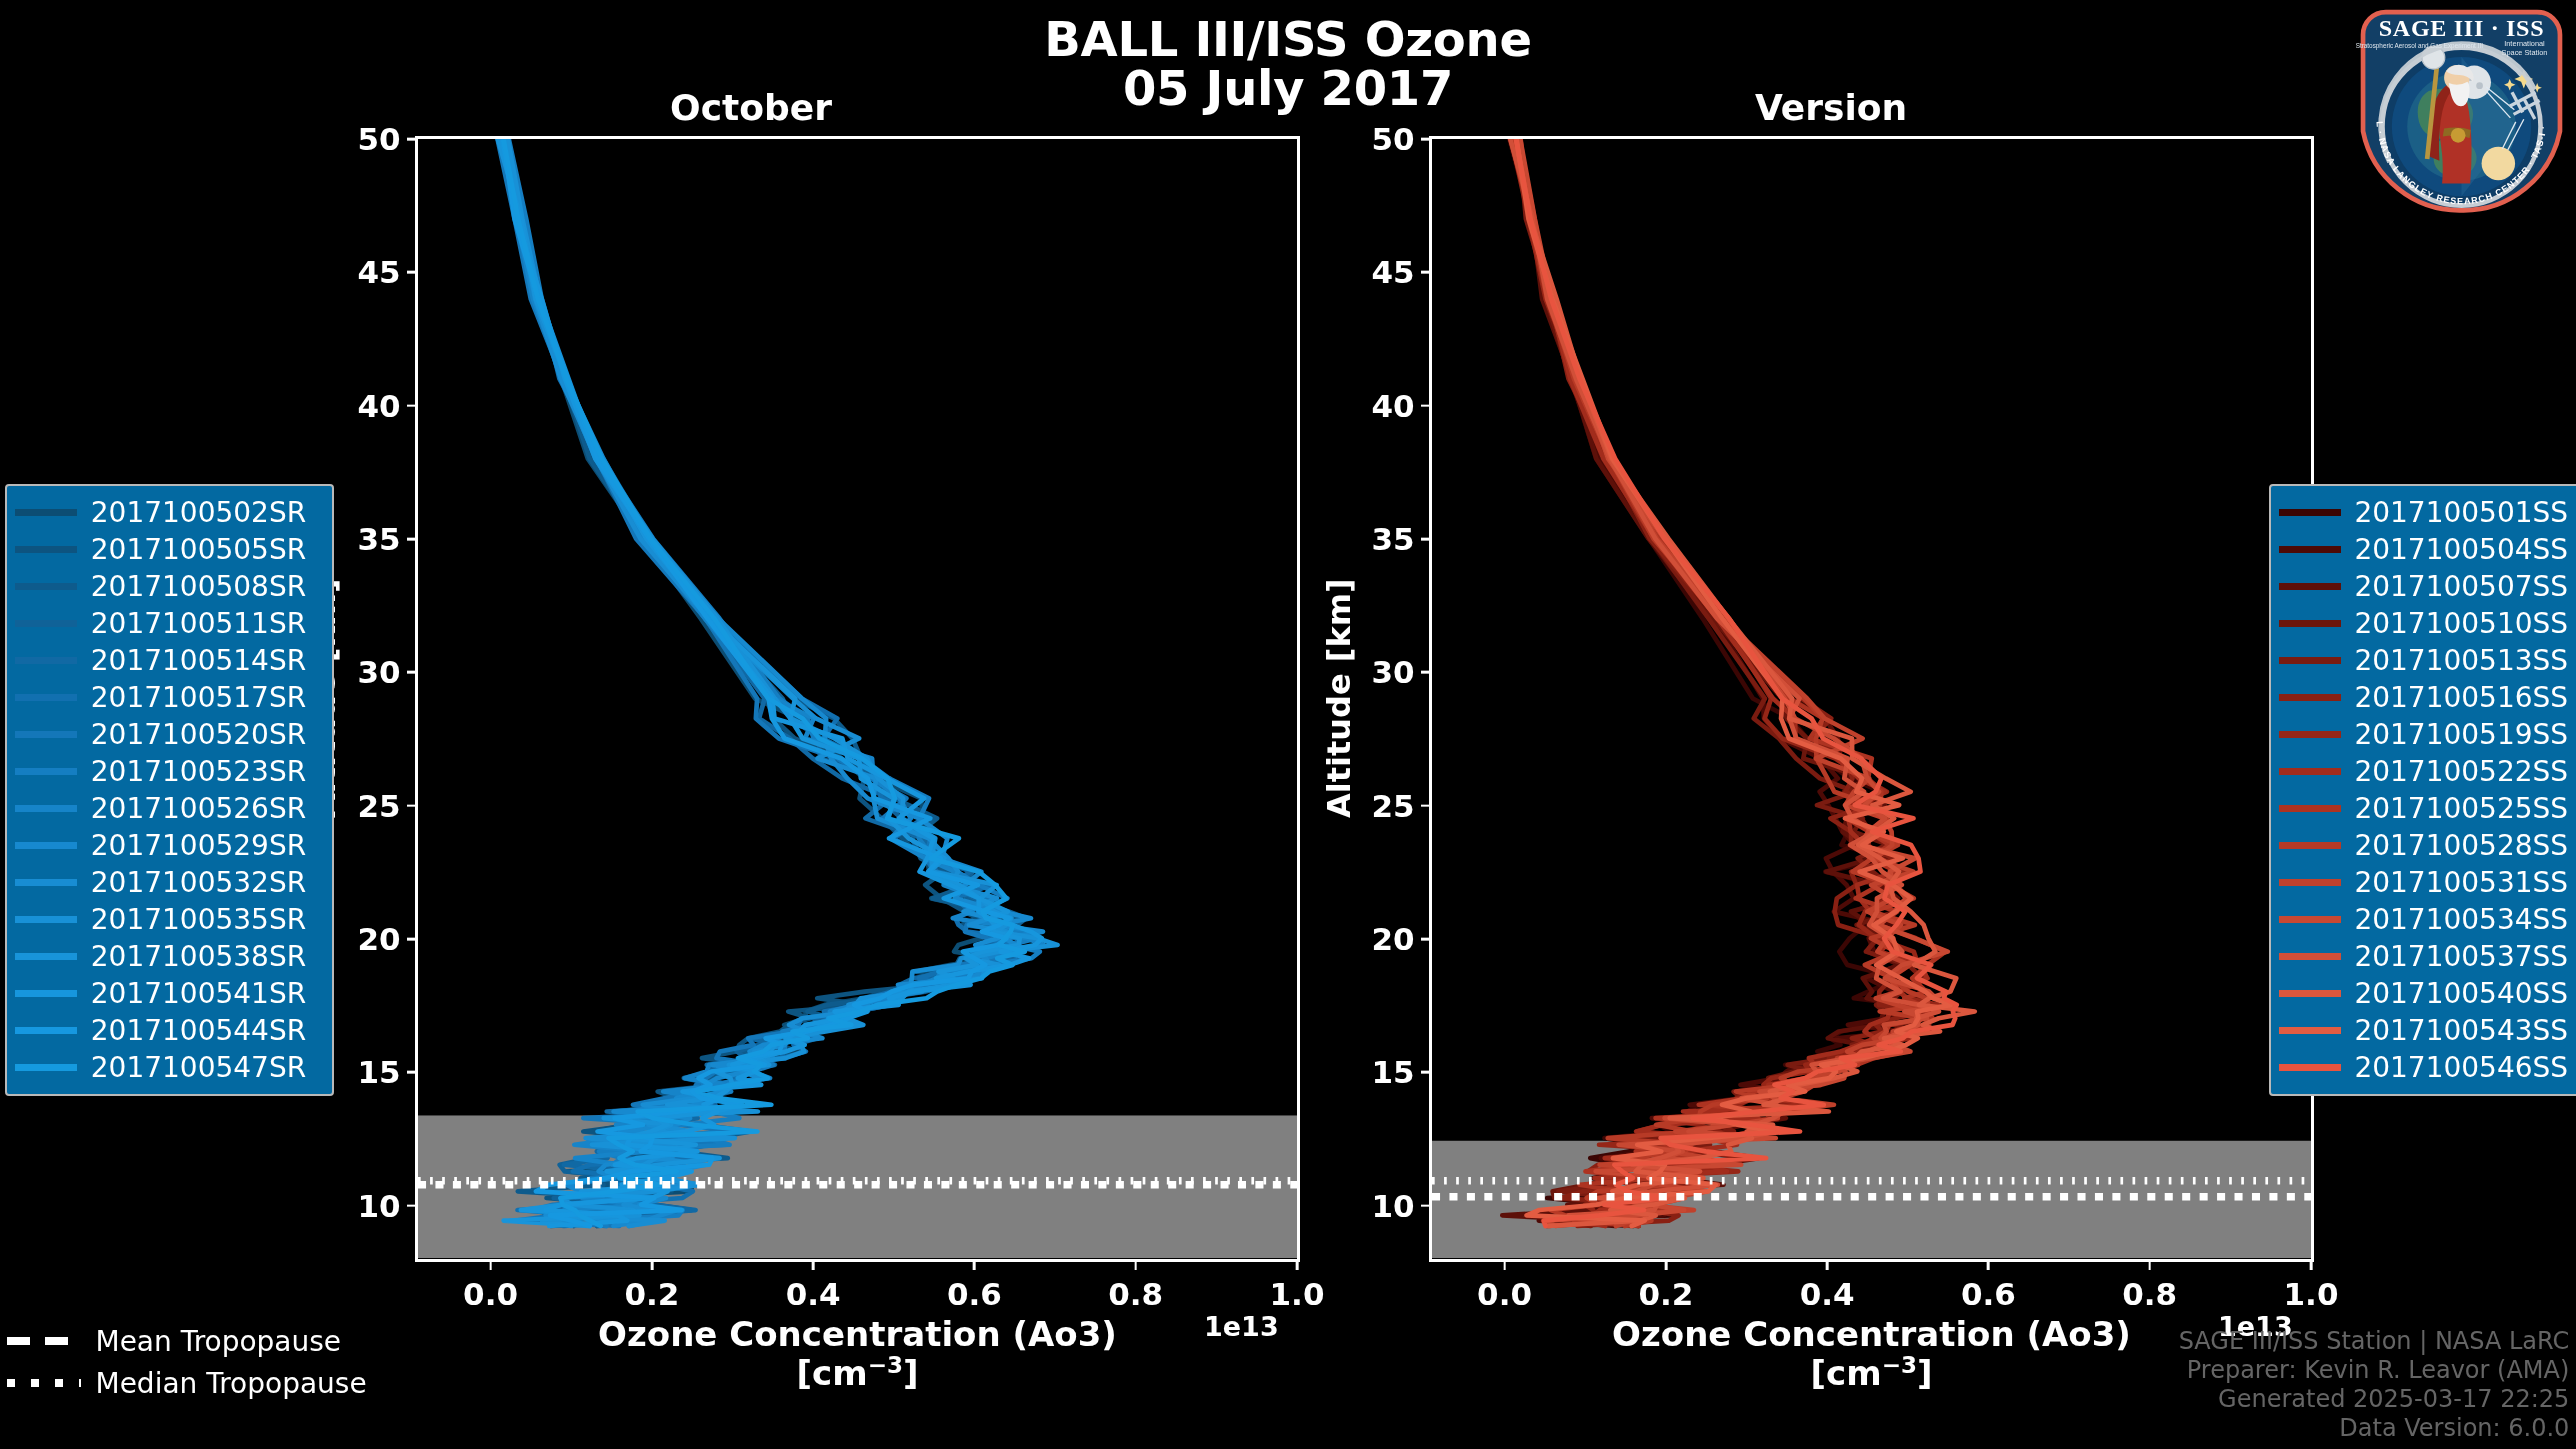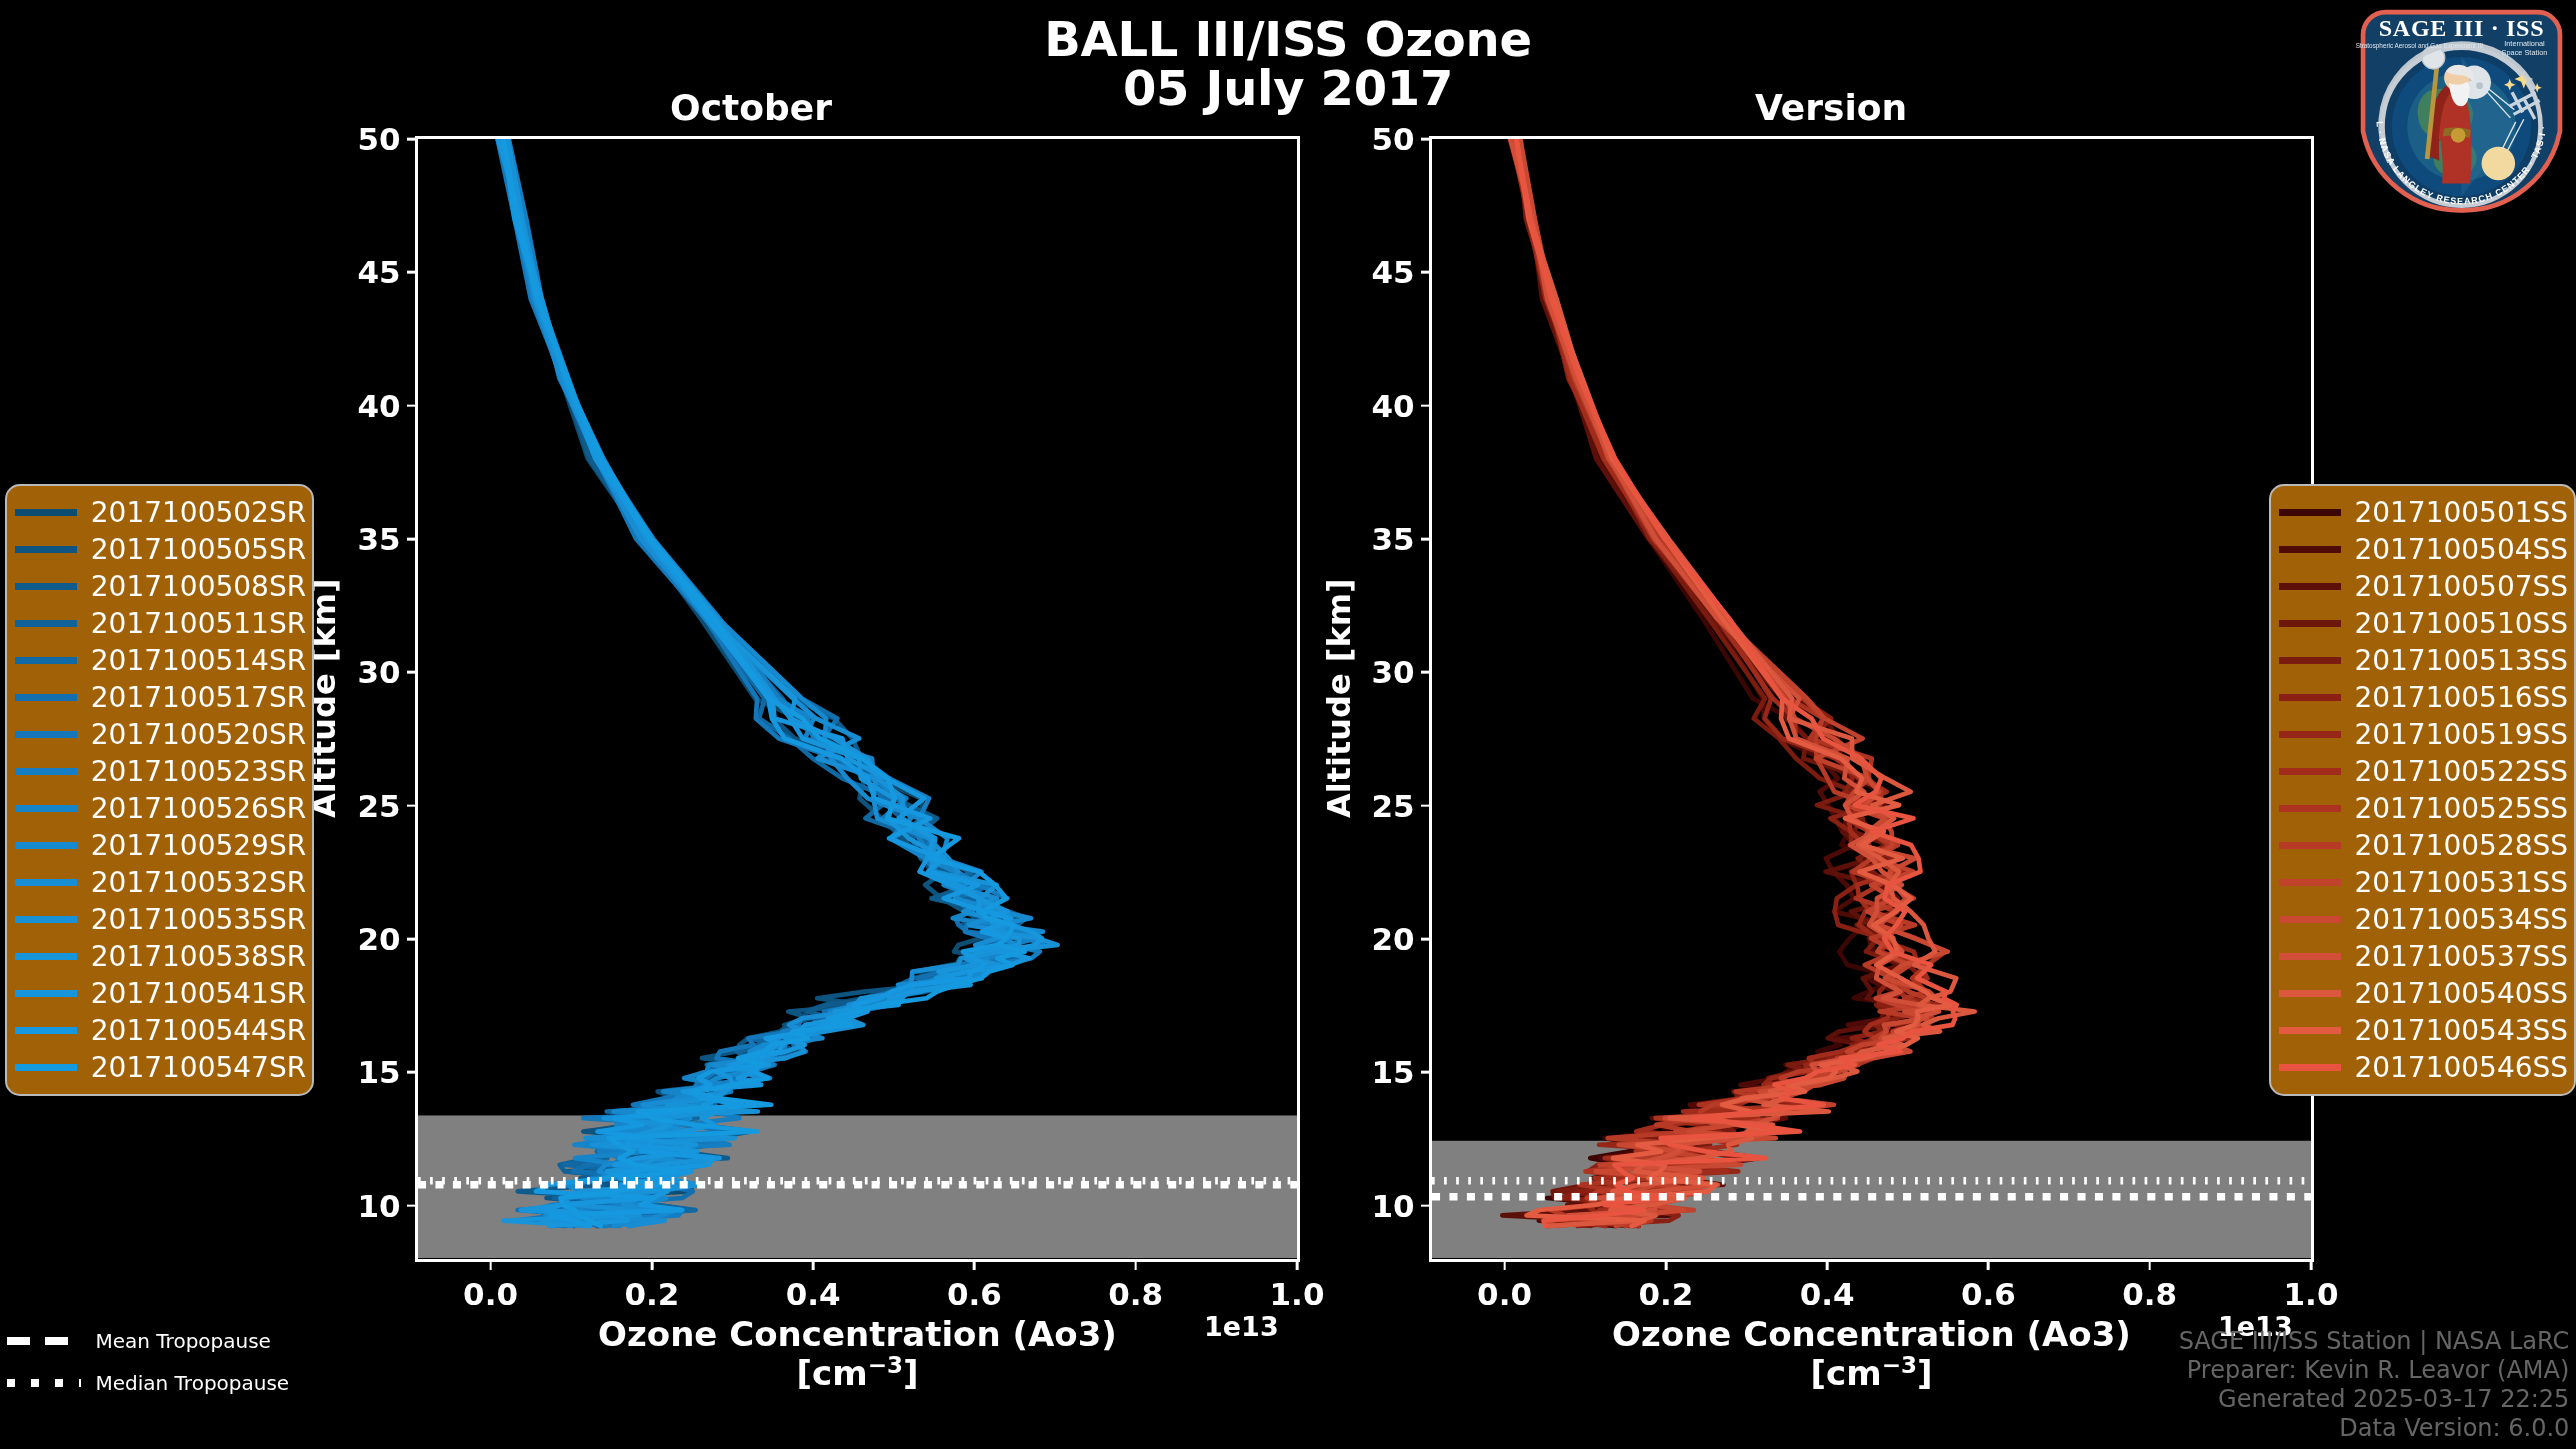--- a/index.html
+++ b/index.html
@@ -45,39 +45,39 @@
   .xlabel{position:absolute;text-align:center;font-size:34px;font-weight:bold;
           line-height:1.12;}
   #xlabel-sunrise{left:415px;top:1315px;width:885px;}
   #xlabel-sunset{left:1429px;top:1315px;width:885px;}
   .sup{font-size:23px;vertical-align:super;}
   .offset{position:absolute;font-size:27px;font-weight:bold;}
   #offset-sunrise{left:1204px;top:1311px;}
   #offset-sunset{left:2218px;top:1311px;}
 
   
-  .legend{position:absolute;border:2px solid #b9b9b9;border-radius:15px;
-          background:#a16207;padding:8px 6px 8px 8px;}
+  .legend{position:absolute;border:2px solid #b9b9b9;border-radius:4px;
+          background:#0369a1;padding:8px 26px 8px 8px;}
   #legend-sunrise{left:5.4px;top:484px;}
   #legend-sunset{left:2269px;top:484px;}
   .leg-row{display:flex;align-items:center;height:37px;}
   .leg-swatch{width:62px;height:7.4px;margin-right:13.4px;flex:0 0 auto;}
   .leg-text{font-size:28px;white-space:nowrap;}
 
   
   #trop-legend{left:6.7px;top:1320px;}
   .trow{display:flex;align-items:center;height:42px;}
   .tkey{width:74px;margin-right:14.8px;flex:0 0 auto;display:flex;
         align-items:center;height:20px;}
   .dash-key{width:100%;height:8px;
      background:repeating-linear-gradient(to right,#fff 0 23px,transparent 23px 38px);}
   .dot-key{width:100%;height:8px;
      background:repeating-linear-gradient(to right,#fff 0 8px,transparent 8px 24px);}
   .box-key{width:100%;height:27px;background:#808080;border:1.3px solid #c9c9c9;}
-  .ttext{font-size:20px;white-space:nowrap;}
+  .ttext{font-size:28px;white-space:nowrap;}
 
   
   #credits{right:6.7px;bottom:5.4px;text-align:right;color:#656565;
            font-size:24px;line-height:1.22;}
 
   
   #logo{right:8px;top:4px;width:213px;height:213px;}
 </style>
 </head>
 <body>

